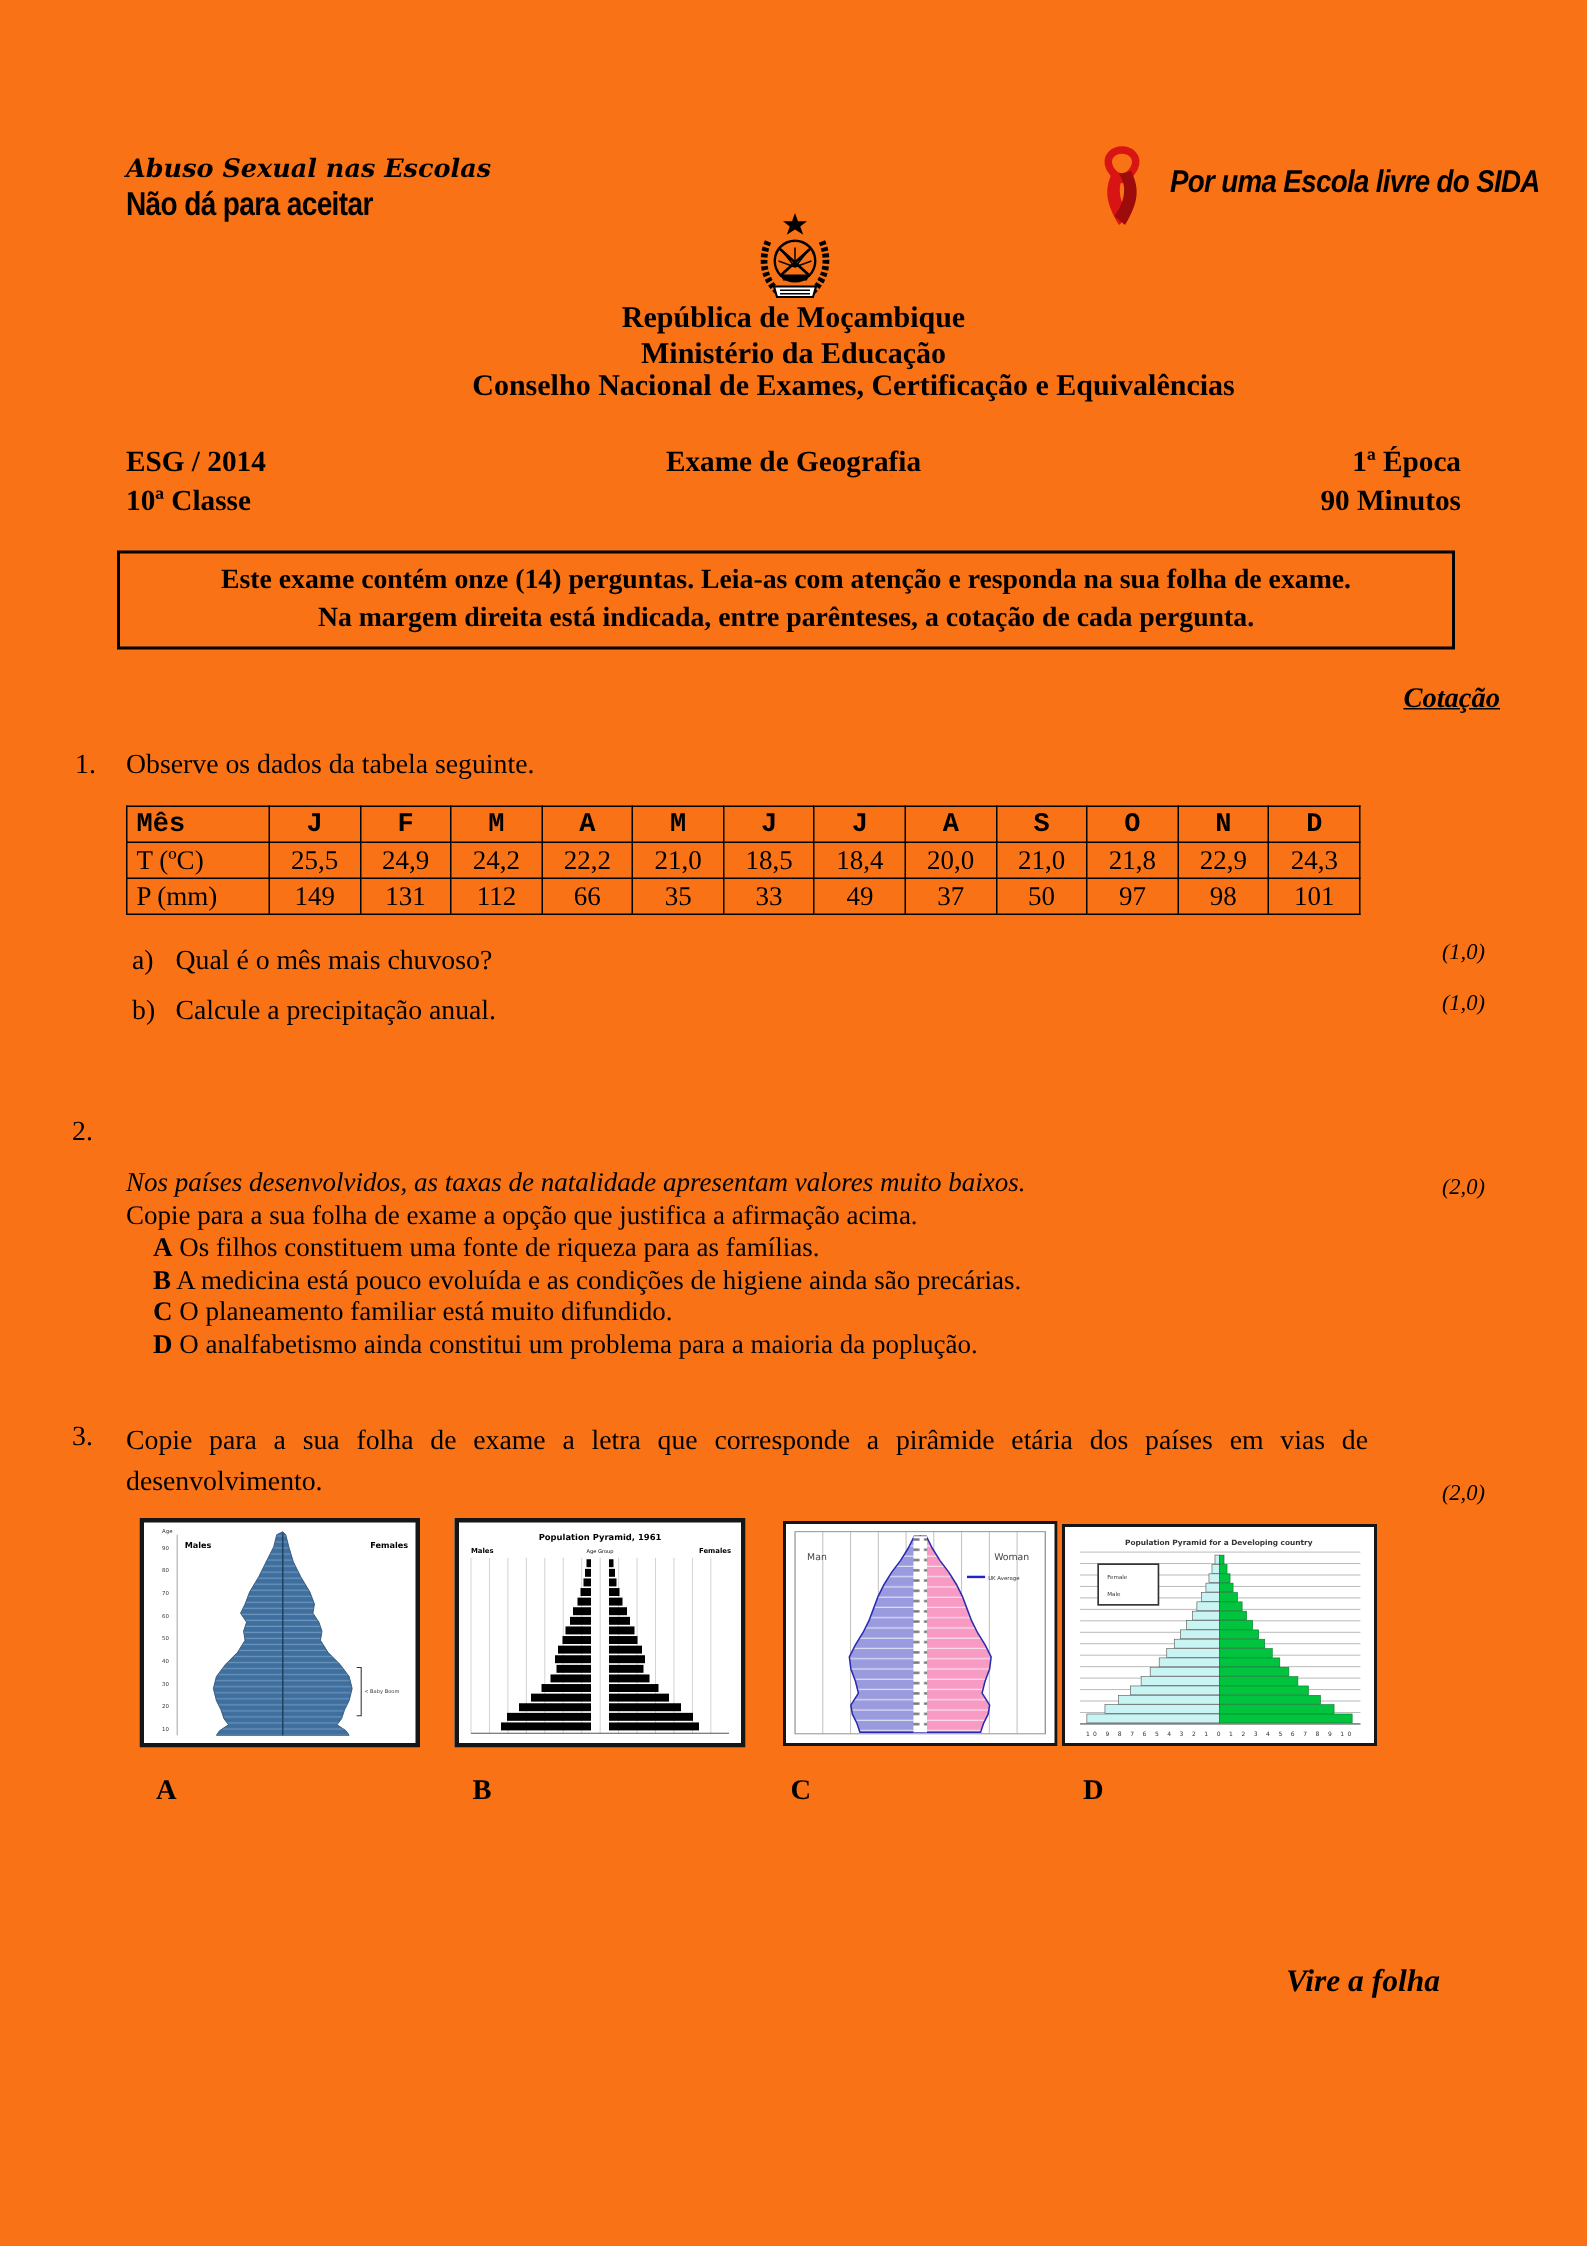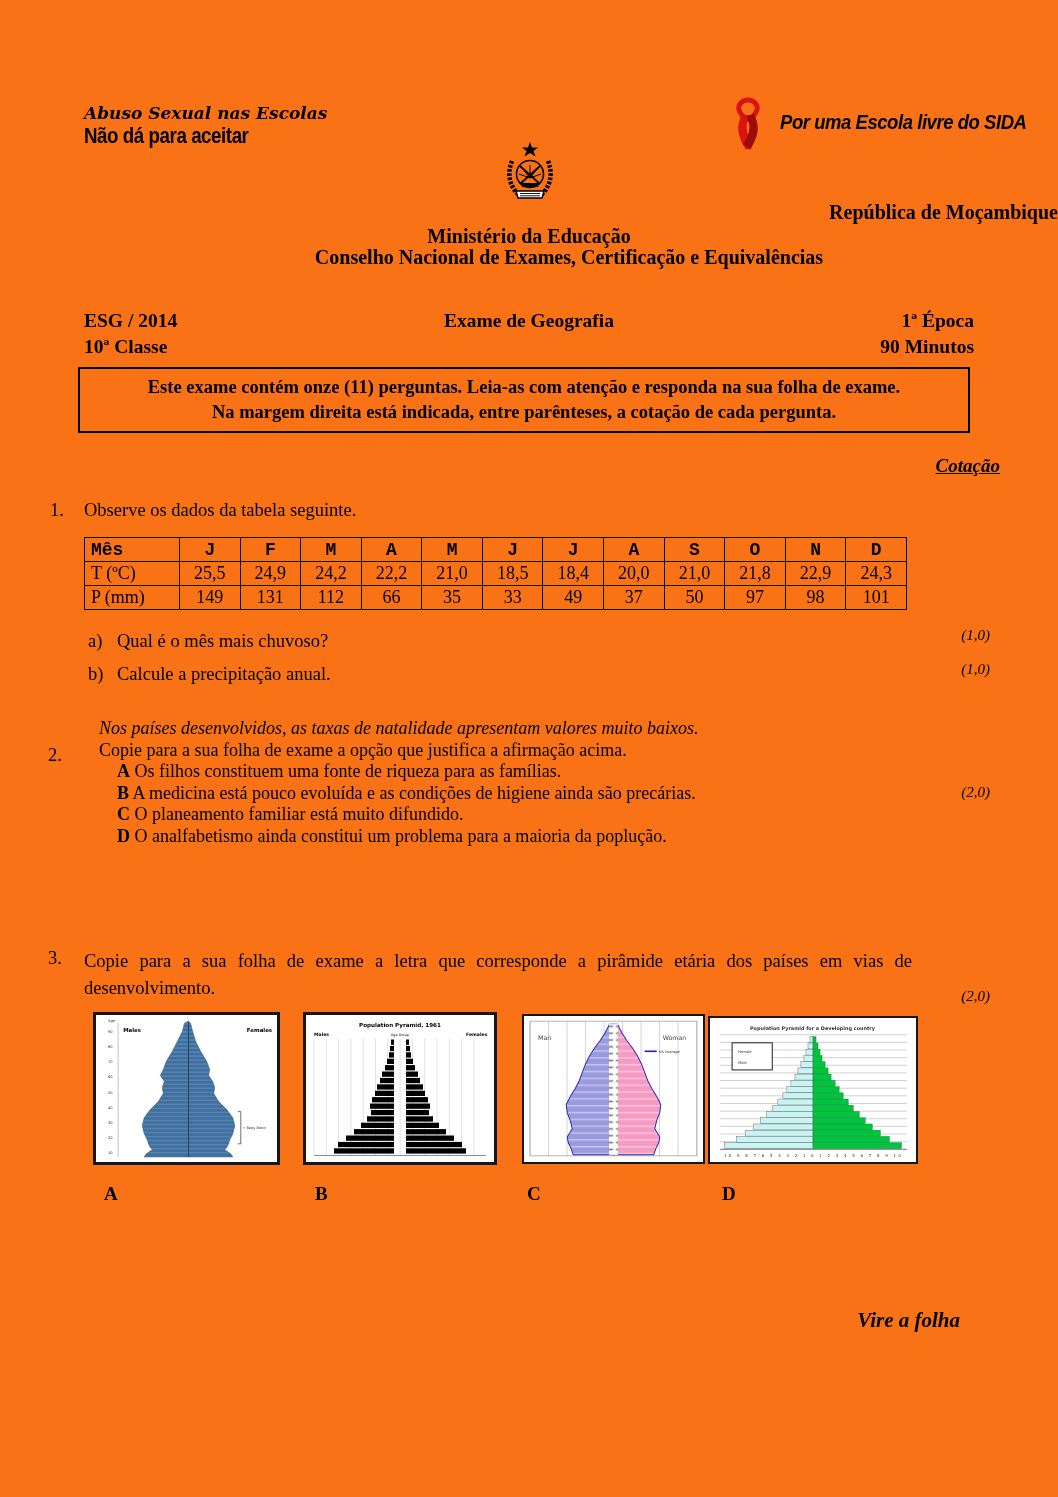--- a/index.html
+++ b/index.html
@@ -9,21 +9,21 @@
   .centerline{left:0;width:1058px;text-align:center;font-weight:bold;}
 
   
   .script-line{font-family:"DejaVu Serif",serif;font-style:italic;font-weight:bold;font-size:17px;}
   .impact-line{font-family:"Liberation Sans",sans-serif;font-weight:900;font-size:22px;
                letter-spacing:-0.5px;transform:scaleX(0.85);transform-origin:left;}
   .slogan{font-family:"Liberation Sans",sans-serif;font-weight:900;font-style:italic;font-size:21px;
           letter-spacing:-0.5px;transform:scaleX(0.88);transform-origin:left;white-space:nowrap;}
 
   .h-title{font-size:20px;}
-  .exam-meta{font-weight:bold;font-size:19.5px;line-height:26px;margin-top:12px;}
+  .exam-meta{font-weight:bold;font-size:19.5px;line-height:26px;}
 
   #notice-box{left:78px;top:367px;width:872px;border:2px solid #000;padding:6px 8px;
               text-align:center;font-weight:bold;font-size:18.5px;line-height:25px;}
 
   .cotacao{font-weight:bold;font-style:italic;text-decoration:underline;font-size:19px;}
   .qnum{font-size:18.5px;}
   .qtext{font-size:18.5px;}
   .score{left:900px;width:90px;text-align:right;font-style:italic;font-size:15px;}
 
   
@@ -70,36 +70,36 @@
     <path d="M10,20 C5,32 7,45 17,54" fill="none" stroke="#000" stroke-width="4.5" stroke-dasharray="2.6,1.6"></path>
     <path d="M46,20 C51,32 49,45 39,54" fill="none" stroke="#000" stroke-width="4.5" stroke-dasharray="2.6,1.6"></path>
     <circle cx="28" cy="33" r="13.5" fill="none" stroke="#000" stroke-width="1.6"></circle>
     <path d="M28,37 L28,24 M28,37 L20,27 M28,37 L36,27 M28,37 L17,33 M28,37 L39,33" stroke="#000" stroke-width="1"></path>
     <path d="M18,25 L38,43 M38,25 L18,43" stroke="#000" stroke-width="1.8"></path>
     <path d="M19,42 L37,42 L36,46 L20,46 Z" fill="#000"></path>
     <path d="M14,50 L42,50 L40,57 L16,57 Z" fill="#fff" stroke="#000" stroke-width="1.4"></path>
     <path d="M18,52.5 L38,52.5 M18,54.8 L38,54.8" stroke="#000" stroke-width="0.9"></path>
   </svg>
 
-  <div class="abs centerline h-title" style="top:201px;text-align:right;">República de Moçambique</div>
+  <div class="abs centerline h-title" style="top:201px;">República de Moçambique</div>
   <div class="abs centerline h-title" style="top:225px;">Ministério da Educação</div>
   <div class="abs centerline h-title" style="top:246px;padding-left:40px;">Conselho Nacional de Exames, Certificação e Equivalências</div>
 
   <div class="abs exam-meta" style="left:84px;top:296px;">
     <div>ESG / 2014</div>
     <div>10ª Classe</div>
   </div>
   <div class="abs exam-meta centerline" style="top:296px;">Exame de Geografia</div>
   <div class="abs exam-meta" style="left:800px;top:296px;width:174px;text-align:right;">
     <div>1ª Época</div>
     <div>90 Minutos</div>
   </div>
 
   <div id="notice-box" class="abs">
-    <div>Este exame contém onze (11) perguntas. Leia-as com atenção e responda na sua folha de exame.</div>
+    <div>Este exame contém onze (14) perguntas. Leia-as com atenção e responda na sua folha de exame.</div>
     <div>Na margem direita está indicada, entre parênteses, a cotação de cada pergunta.</div>
   </div>
 
   <div class="abs cotacao" style="left:850px;top:455px;width:150px;text-align:right;">Cotação</div>
 
   <div class="abs qnum" style="left:50px;top:500px;">1.</div>
   <div class="abs qtext" style="left:84px;top:500px;">Observe os dados da tabela seguinte.</div>
 
   <table id="climate-table" class="abs" style="left:84px;top:537px;">
     <colgroup>
@@ -156,21 +156,21 @@
 
   <div class="abs ab-label" style="left:88px;top:631px;">a)</div>
   <div class="abs ab-label" style="left:117px;top:631px;">Qual é o mês mais chuvoso?</div>
   <div class="abs score" style="top:627px;">(1,0)</div>
 
   <div class="abs ab-label" style="left:88px;top:664px;">b)</div>
   <div class="abs ab-label" style="left:117px;top:664px;">Calcule a precipitação anual.</div>
   <div class="abs score" style="top:661px;">(1,0)</div>
 
   <div class="abs qnum" style="left:48px;top:745px;">2.</div>
-  <div class="abs q2block" style="left:84px;top:718px;margin-left:15px;">
+  <div class="abs q2block" style="left:84px;top:778px;">
     <div class="italic">Nos países desenvolvidos, as taxas de natalidade apresentam valores muito baixos.</div>
     <div>Copie para a sua folha de exame a opção que justifica a afirmação acima.</div>
     <div>
         <div class="opt-line"><span class="opt-letter">A</span><span> Os filhos constituem uma fonte de riqueza para as famílias.</span></div>
         <div class="opt-line"><span class="opt-letter">B</span><span> A medicina está pouco evoluída e as condições de higiene ainda são precárias.</span></div>
         <div class="opt-line"><span class="opt-letter">C</span><span> O planeamento familiar está muito difundido.</span></div>
         <div class="opt-line"><span class="opt-letter">D</span><span> O analfabetismo ainda constitui um problema para a maioria da poplução.</span></div>
       </div>
   </div>
   <div class="abs score" style="top:784px;">(2,0)</div>

